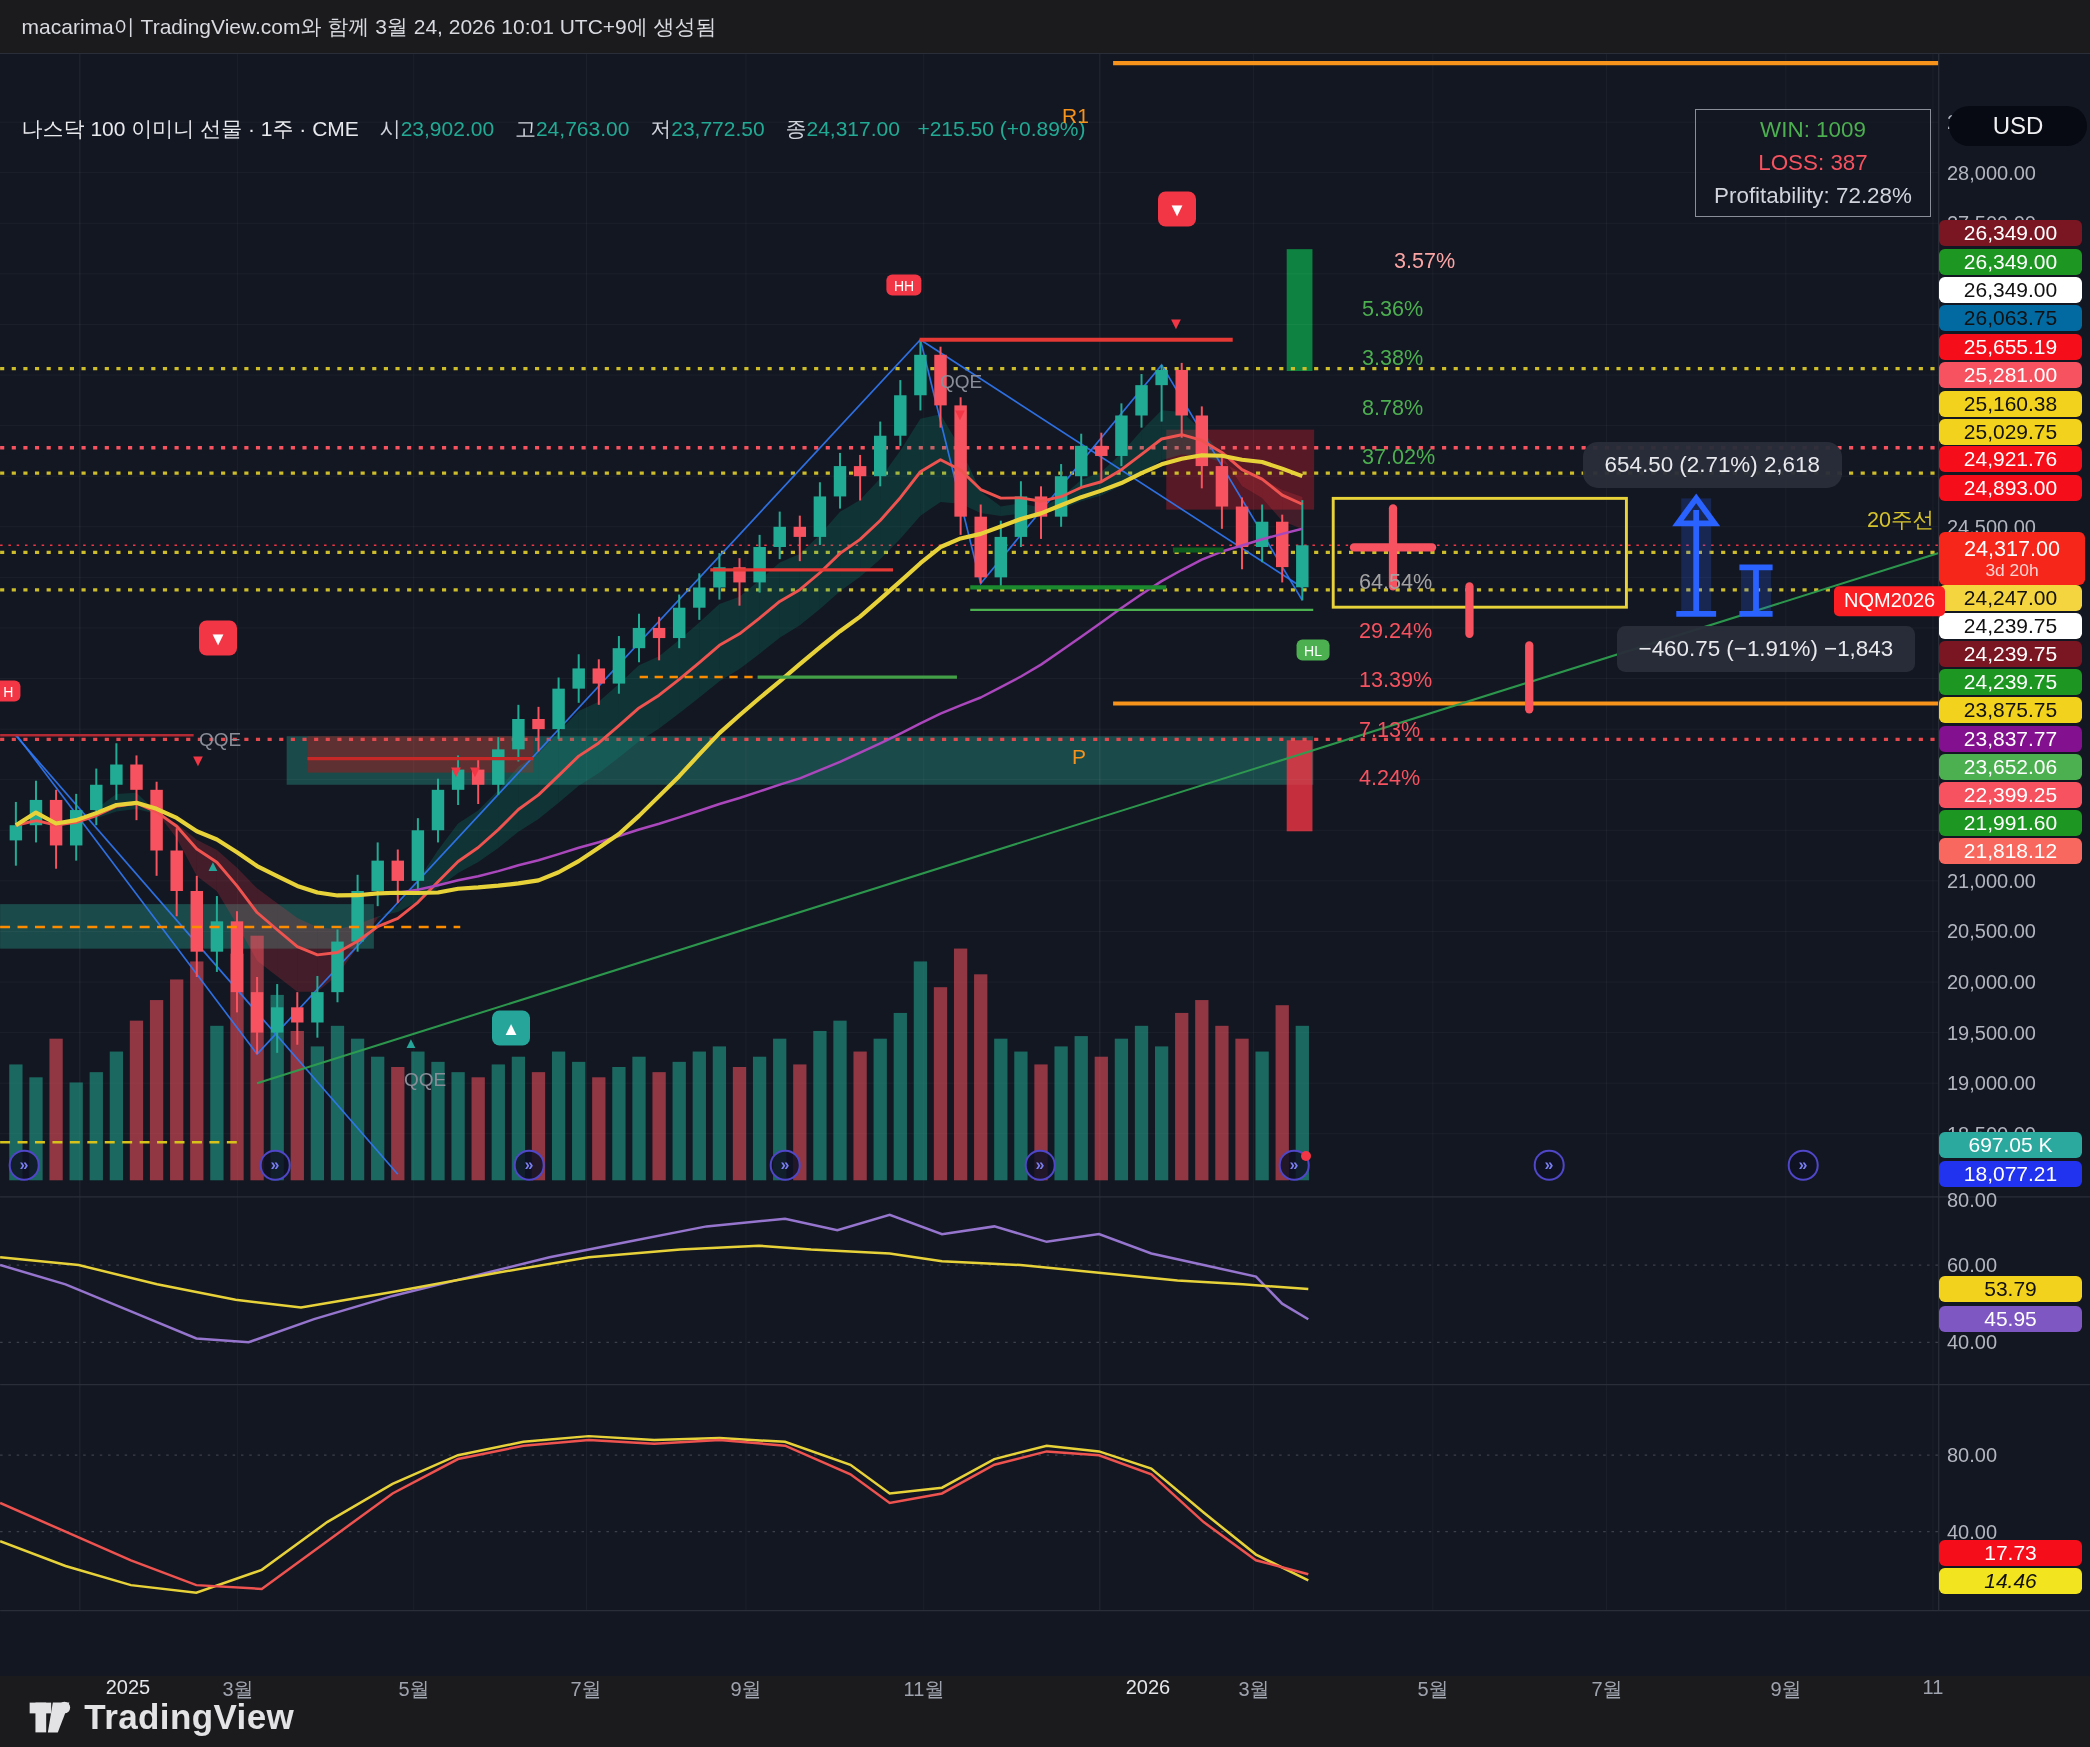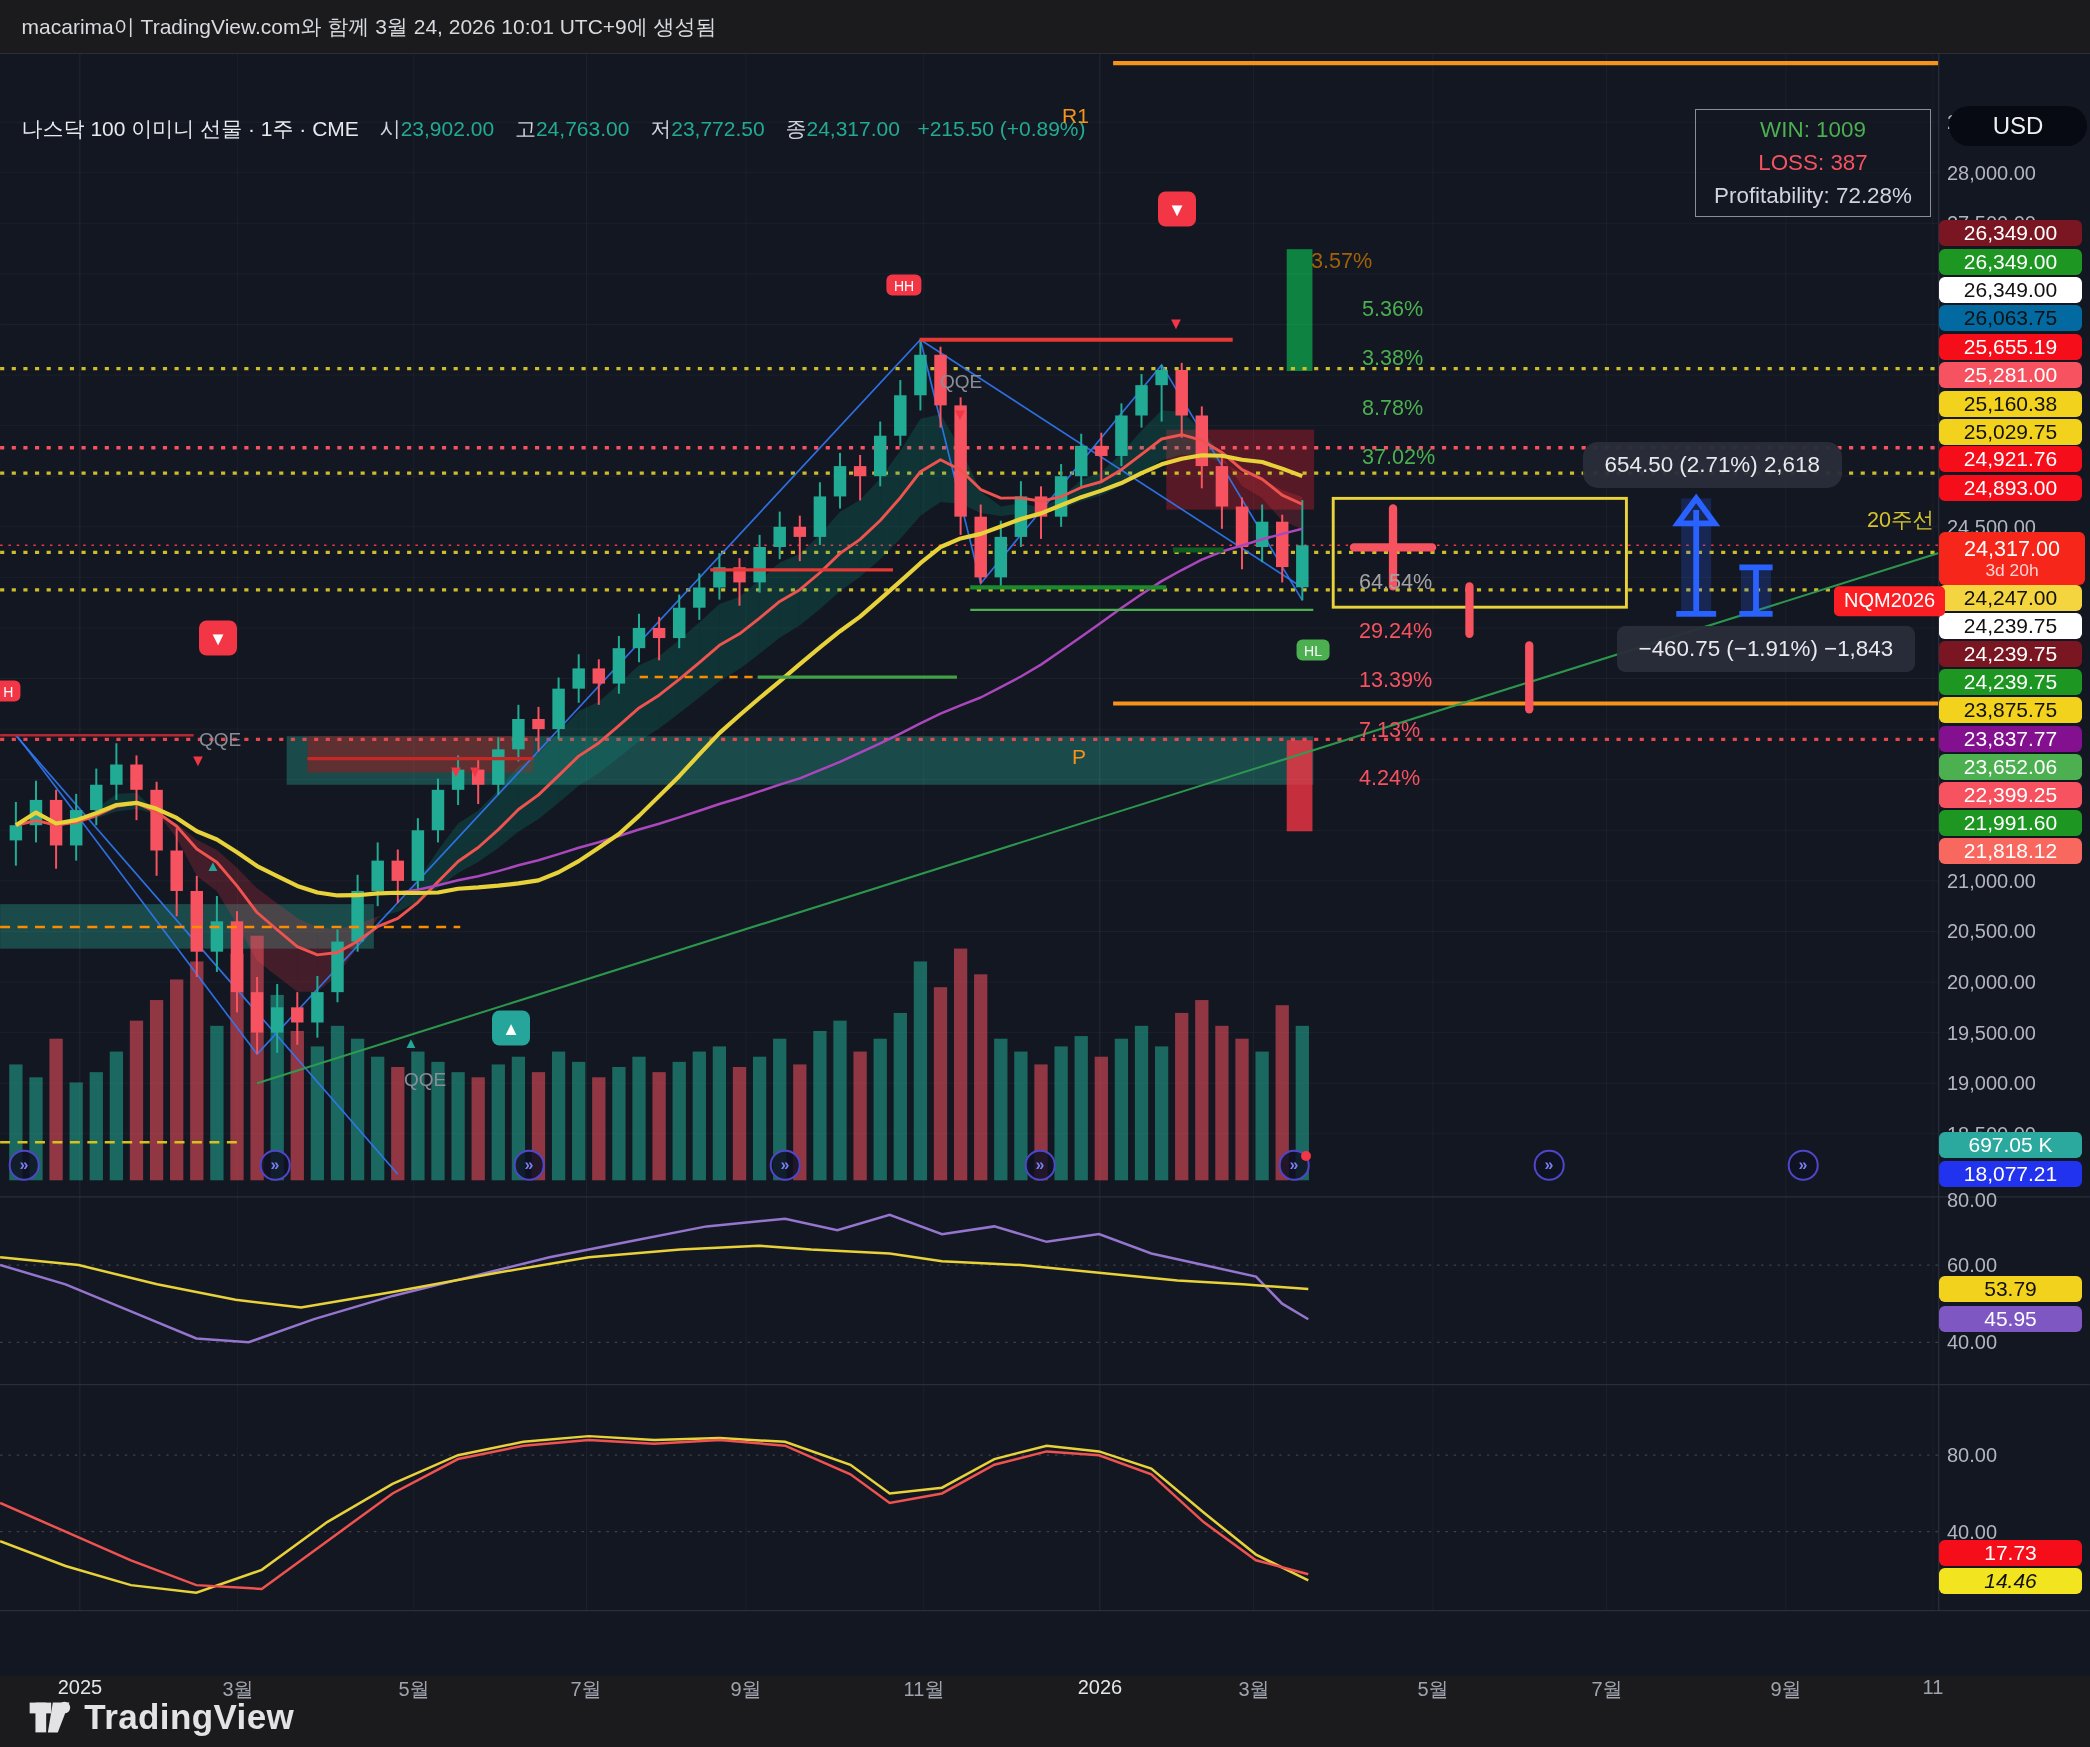--- a/index.html
+++ b/index.html
@@ -22,21 +22,21 @@
           color:#f0f0f2;font-size:24px;display:flex;align-items:center;justify-content:center;z-index:40;}
   .axis-lab{position:absolute;left:1947px;width:140px;font-size:20px;color:#b2b5be;z-index:10;transform:translateY(-50%);}
   .axis-badge{position:absolute;left:1939px;width:143px;height:26px;border-radius:5.8px;font-size:21px;z-index:20;
               display:flex;align-items:center;justify-content:center;transform:translateY(-50%);}
   .price-box{position:absolute;left:1939px;width:146px;height:53px;border-radius:5.8px;z-index:25;color:#fff;
              display:flex;flex-direction:column;align-items:center;justify-content:center;line-height:1.05;}
   .price-box .l1{font-size:21.6px;}
   .price-box .l2{font-size:17.4px;color:rgba(255,255,255,0.8);}
   .pct{position:absolute;font-size:21.6px;z-index:15;transform:translateY(-50%);}
   .xlab{position:absolute;top:1622px;font-size:20px;color:#9fa3ad;transform:translateX(-50%);z-index:10;}
-  .xlab.strong{color:#e4e6ea;}
+  .xlab.strong{color:#e4e6ea;margin-left:48px;}
   .qqe{position:absolute;font-size:19px;color:#8a8e99;z-index:12;}
   .tip{position:absolute;background:rgba(42,46,57,0.96);border-radius:8.3px;color:#e8e9ed;font-size:22.4px;
        padding:10px 21.6px;z-index:45;white-space:nowrap;}
   .mk-badge{position:absolute;width:38px;height:35px;border-radius:7.5px;display:flex;align-items:center;justify-content:center;
             color:#fff;font-size:18.3px;z-index:35;transform:translate(-50%,-50%);}
   .mk-badge:after{content:"";position:absolute;bottom:-6.6px;left:50%;transform:translateX(-50%);
             border-left:6.6px solid transparent;border-right:6.6px solid transparent;border-top:7.5px solid inherit;}
   .mk-badge.red{background:#f23645;}
   .mk-badge.red:after{border-top-color:#f23645;}
   .mk-badge.teal{background:#26a69a;}
@@ -479,21 +479,21 @@
         <div class="axis-badge" style="top: 1091px; background: rgb(43, 169, 158); color: rgb(255, 255, 255);">697.05 K</div>
         <div class="axis-badge" style="top: 1120px; background: rgb(33, 51, 238); color: rgb(255, 255, 255);">18,077.21</div>
         <div class="axis-badge" style="top: 1235px; background: rgb(242, 210, 28); color: rgb(17, 17, 17);">53.79</div>
         <div class="axis-badge" style="top: 1265px; background: rgb(126, 87, 194); color: rgb(255, 255, 255);">45.95</div>
         <div class="axis-badge" style="top: 1499px; background: rgb(246, 13, 26); color: rgb(255, 255, 255);">17.73</div>
         <div class="axis-badge" style="top: 1527px; background: rgb(242, 228, 30); color: rgb(17, 17, 17); font-style: italic;">14.46</div>
         <div class="price-box" style="top: 478px; background: rgb(247, 38, 27);">
           <span class="l1">24,317.00</span>
           <span class="l2">3d 20h</span>
         </div>
-        <div class="pct" style="left: 1311px; top: 207px; color: #a16207;">3.57%</div>
+        <div class="pct" style="left: 1394px; top: 207px; color: #fca5a5;">3.57%</div>
         <div class="pct" style="left: 1362px; top: 255px; color: rgb(76, 175, 80);">5.36%</div>
         <div class="pct" style="left: 1362px; top: 304px; color: rgb(76, 175, 80);">3.38%</div>
         <div class="pct" style="left: 1362px; top: 354px; color: rgb(76, 175, 80);">8.78%</div>
         <div class="pct" style="left: 1362px; top: 403px; color: rgb(76, 175, 80);">37.02%</div>
         <div class="pct" style="left: 1359px; top: 528px; color: #a3a3a3;">64.54%</div>
         <div class="pct" style="left: 1359px; top: 577px; color: rgb(247, 82, 95);">29.24%</div>
         <div class="pct" style="left: 1359px; top: 626px; color: rgb(247, 82, 95);">13.39%</div>
         <div class="pct" style="left: 1359px; top: 676px; color: rgb(247, 82, 95);">7.13%</div>
         <div class="pct" style="left: 1359px; top: 724px; color: rgb(247, 82, 95);">4.24%</div>
         <div class="xlab strong" style="left: 80px;">2025</div>

